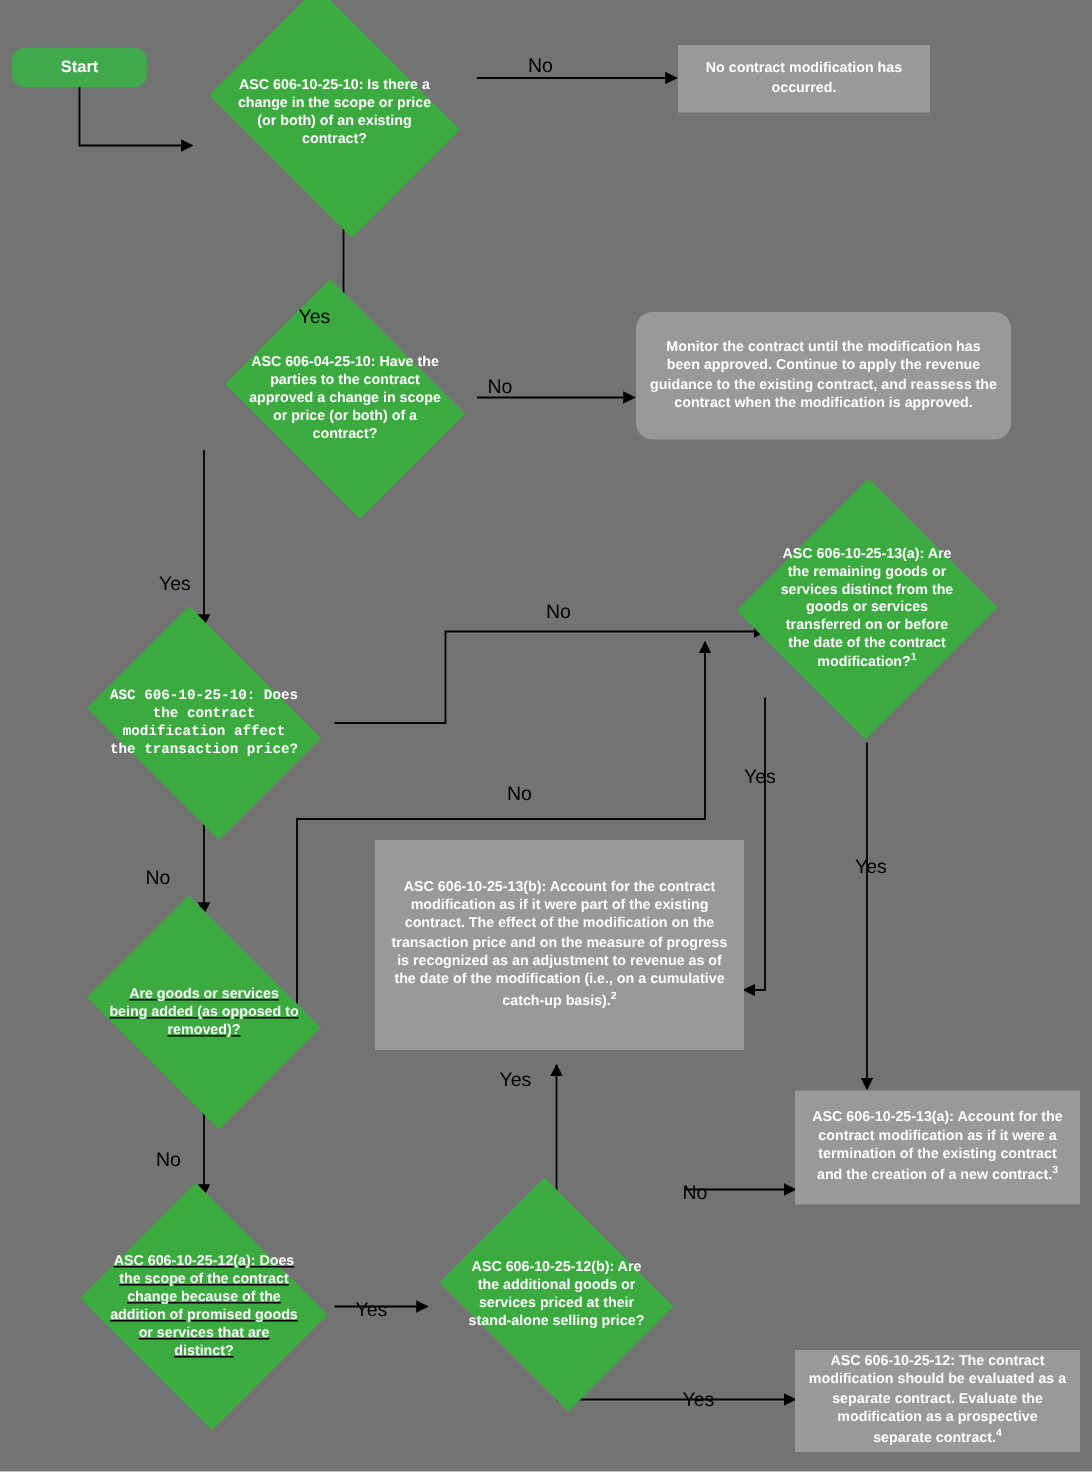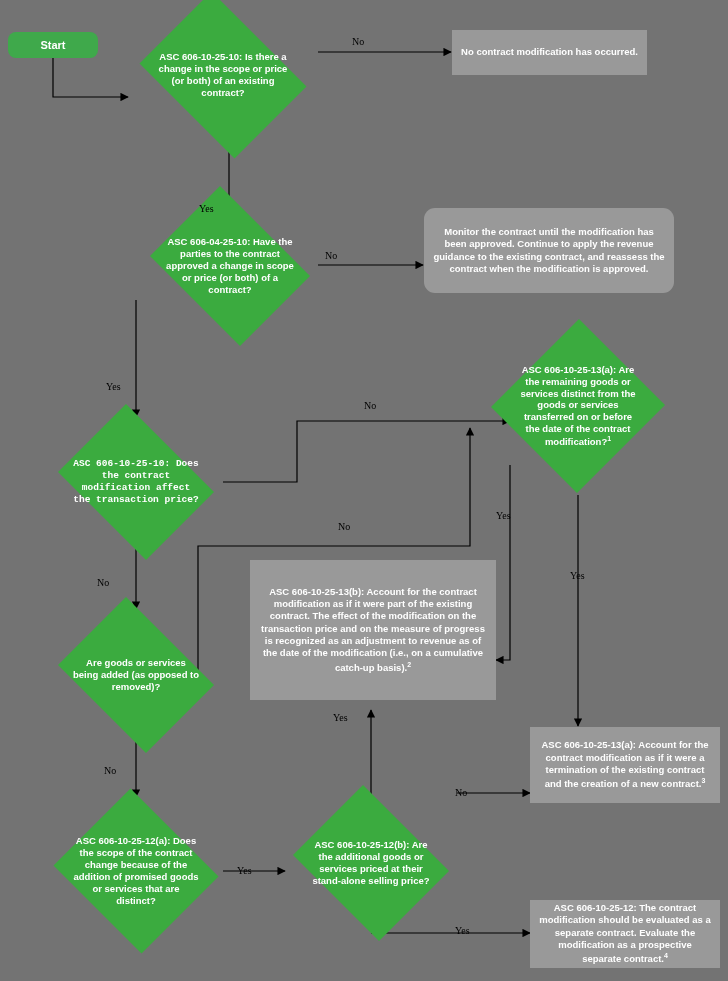--- a/index.html
+++ b/index.html
@@ -74,23 +74,23 @@
     text-align: center;
     display: flex;
     align-items: center;
     justify-content: center;
     padding: 4px 8px;
     box-sizing: border-box;
   }
   
   .edge-label {
     position: absolute;
-    font-size: 10px;
+    font-size: 13px;
     color: #000000;
-    font-family: Liberation Serif, serif;
+    font-family: Liberation Sans, sans-serif;
     white-space: nowrap;
   }
   sup { font-size: 7px; vertical-align: super; }
 </style>
 </head>
 <body>
 
 <div id="canvas">
 
   <svg id="edges" viewBox="0 0 728 981">
@@ -135,21 +135,21 @@
 
   <div class="node start-pill" style="left:8px; top:32px; width:90px; height:26px;">
     <span>Start</span>
   </div>
 
   <div class="node diamond" style="left:128px; top:3px; width:190px; height:144px;">
     <div class="shape"></div>
     <div class="dtext">ASC 606-10-25-10: Is there a change in the scope or price (or both) of an existing contract?</div>
   </div>
 
-  <div class="node gray-box" style="left:452px; top:30px; width:195px; height:45px;">
+  <div class="node gray-box" style="left:452px; top:30px; width:168px; height:45px;">
     <div>No contract modification has occurred.</div>
   </div>
 
   <div class="node diamond" style="left:140px; top:196px; width:180px; height:140px;">
     <div class="shape"></div>
     <div class="dtext">ASC 606-04-25-10: Have the parties to the contract approved a change in scope or price (or both) of a contract?</div>
   </div>
 
   <div class="node gray-box" style="left:424px; top:208px; width:250px; height:85px;border-radius:11px;">
     <div>Monitor the contract until the modification has been approved. Continue to apply the revenue guidance to the existing contract, and reassess the contract when the modification is approved.</div>
@@ -158,34 +158,34 @@
   <div class="node diamond" style="left:48px; top:414px; width:176px; height:136px;font-family:Liberation Mono, monospace;">
     <div class="shape"></div>
     <div class="dtext">ASC 606-10-25-10: Does the contract modification affect the transaction price?</div>
   </div>
 
   <div class="node diamond" style="left:492px; top:318px; width:172px; height:176px;">
     <div class="shape"></div>
     <div class="dtext"><span>ASC 606-10-25-13(a): Are the remaining goods or services distinct from the goods or services transferred on or before the date of the contract modification?</span><sup>1</sup></div>
   </div>
 
-  <div class="node diamond" style="left:48px; top:607px; width:176px; height:136px;">
+  <div class="node diamond" style="left:48px; top:607px; width:176px; height:136px;text-decoration:underline;">
     <div class="shape"></div>
     <div class="dtext">Are goods or services being added (as opposed to removed)?</div>
   </div>
 
   <div class="node gray-box" style="left:250px; top:560px; width:246px; height:140px;">
     <div><span>ASC 606-10-25-13(b): Account for the contract modification as if it were part of the existing contract. The effect of the modification on the transaction price and on the measure of progress is recognized as an adjustment to revenue as of the date of the modification (i.e., on a cumulative catch-up basis).</span><sup>2</sup></div>
   </div>
 
   <div class="node gray-box" style="left:530px; top:727px; width:190px; height:76px;">
     <div><span>ASC 606-10-25-13(a): Account for the contract modification as if it were a termination of the existing contract and the creation of a new contract.</span><sup>3</sup></div>
   </div>
 
-  <div class="node diamond" style="left:48px; top:794px; width:176px; height:154px;">
+  <div class="node diamond" style="left:48px; top:794px; width:176px; height:154px;text-decoration:underline;">
     <div class="shape"></div>
     <div class="dtext">ASC 606-10-25-12(a): Does the scope of the contract change because of the addition of promised goods or services that are distinct?</div>
   </div>
 
   <div class="node diamond" style="left:285px; top:793px; width:172px; height:140px;">
     <div class="shape"></div>
     <div class="dtext">ASC 606-10-25-12(b): Are the additional goods or services priced at their stand-alone selling price?</div>
   </div>
 
   <div class="node gray-box" style="left:530px; top:900px; width:190px; height:68px;">

